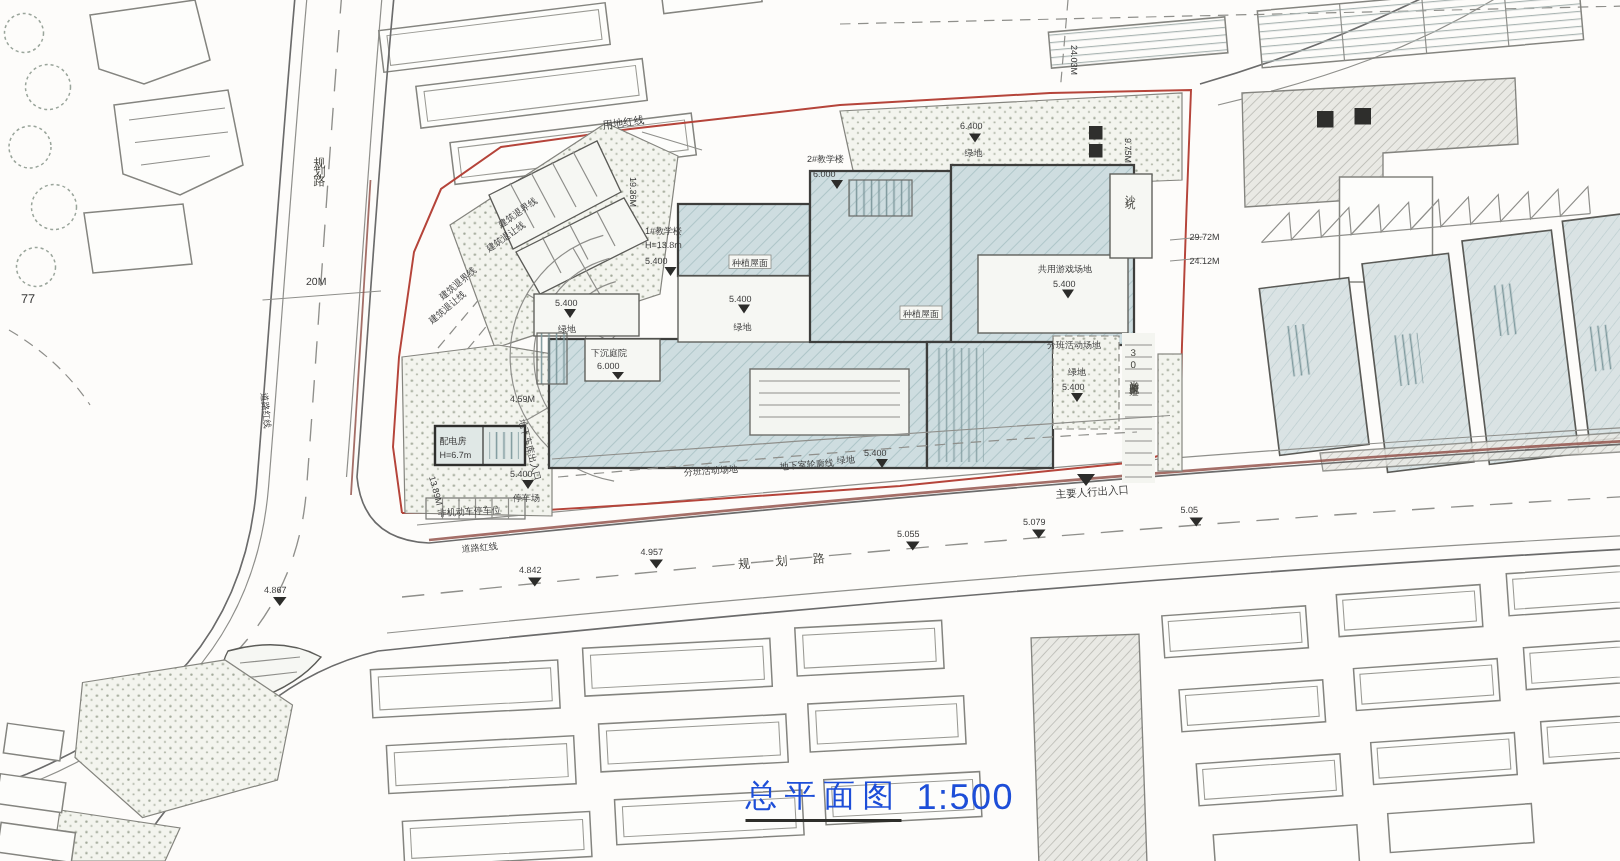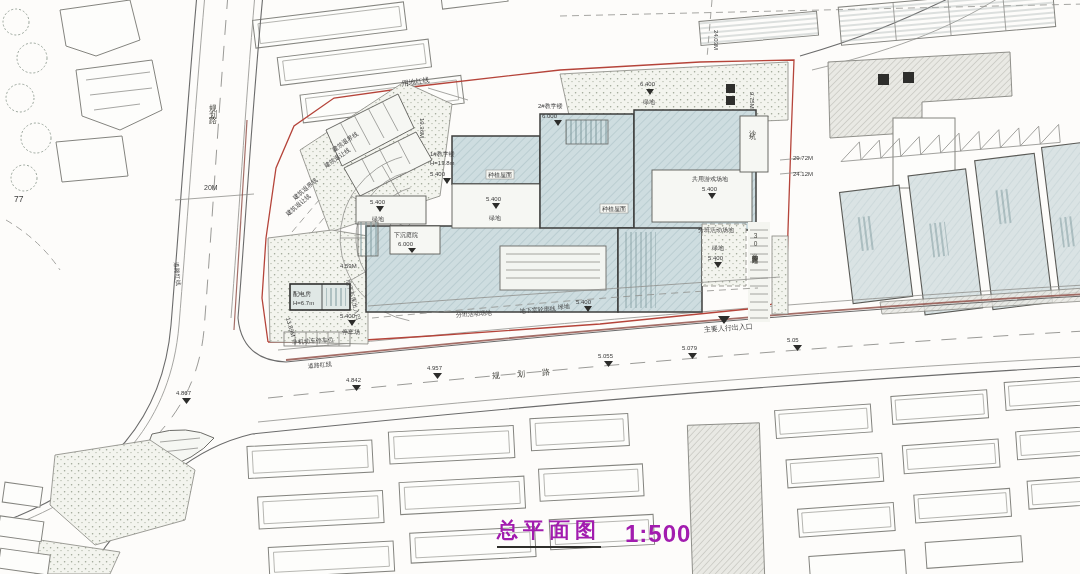--- a/index.html
+++ b/index.html
@@ -18,23 +18,23 @@
   .ctxi{fill:none;stroke:#9a9a94;stroke-width:.7;}
   .bld{fill:url(#bhatch);stroke:#3e3e3c;stroke-width:1.5;}
   .wh{fill:#f6f7f3;stroke:#5c5c58;stroke-width:.9;}
   .dot{fill:url(#dots);stroke:#85857f;stroke-width:.8;}
   .gh{fill:url(#ghatch);stroke:#84847f;stroke-width:.9;}
   .red{stroke:#b5443a;fill:none;stroke-width:1.3;}
   .tri{fill:#2c2c2a;}
   .vtxt{position:absolute;writing-mode:vertical-rl;text-orientation:upright;color:#45453f;
         font-size:8px;letter-spacing:6px;}
   .htxt{position:absolute;color:#45453f;font-size:8px;}
-  #title{position:absolute;left:497px;top:516px;color:#a21caf;display:flex;align-items:flex-end;font-weight:bold;}
+  #title{position:absolute;left:497px;top:516px;color:#1d4ed8;display:flex;align-items:center;}
   #title .zh{font-size:21px;letter-spacing:5px;border-bottom:2.5px solid #2e2e2a;padding-bottom:2px;}
-  #title .sc{font-size:24px;margin-left:24px;letter-spacing:1px;}
+  #title .sc{font-size:24px;margin-left:10px;letter-spacing:1px;}
 </style>
 </head>
 <body>
 
 <div id="plan">
 <svg width="1080" height="574" viewBox="0 0 1080 574">
 <defs>
   <pattern id="bhatch" width="6" height="6" patternUnits="userSpaceOnUse" patternTransform="rotate(45)">
     <rect width="6" height="6" fill="#cedde0"></rect>
           <line x1="0" y1="0" x2="0" y2="6" stroke="#a9c1c5" stroke-width="1.1"></line>

